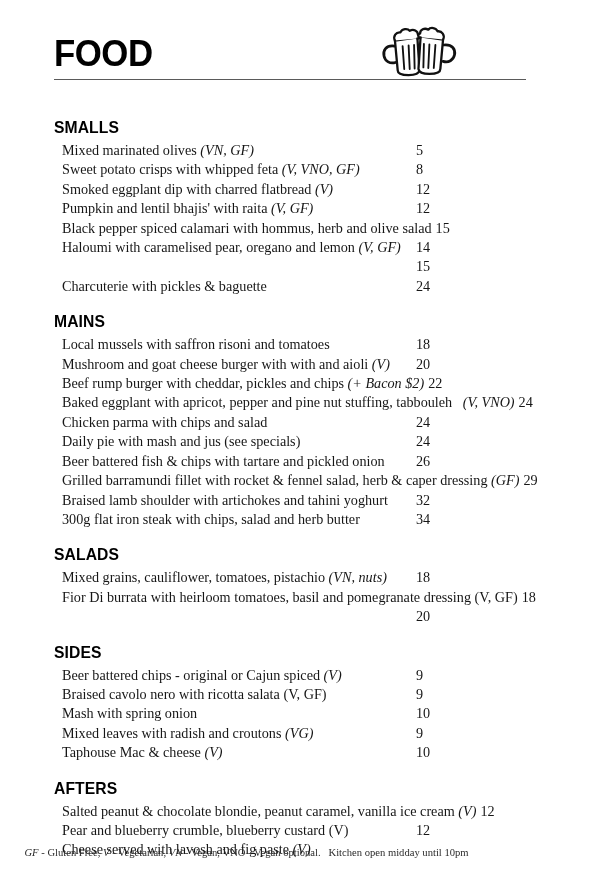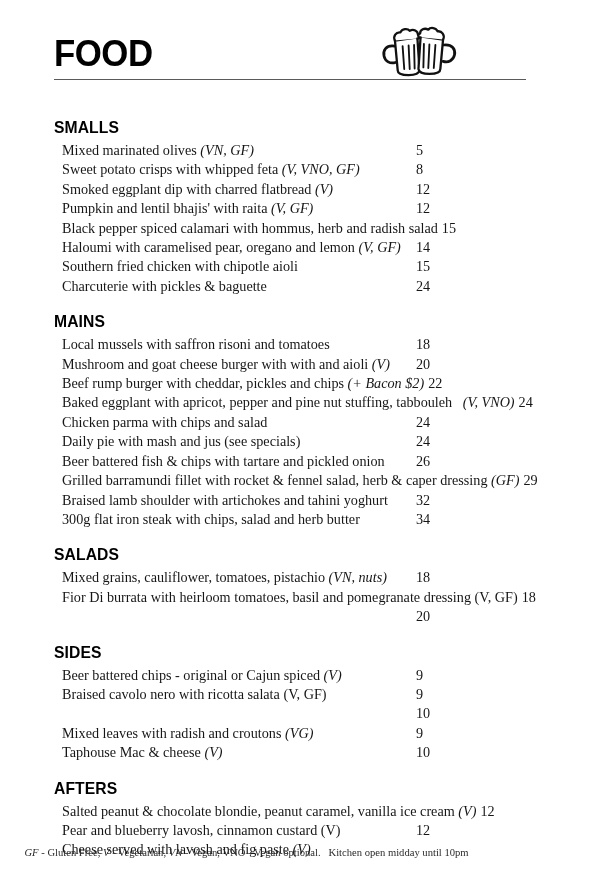--- a/index.html
+++ b/index.html
@@ -177,31 +177,30 @@
             <span class="item-name"><span>Smoked eggplant dip with charred flatbread </span><span class="tag">(V)</span></span>
             <span class="item-spacer"></span>
             <span class="item-price">12</span>
           </li>
         <li class="item">
             <span class="item-name"><span>Pumpkin and lentil bhajis' with raita </span><span class="tag">(V, GF)</span></span>
             <span class="item-spacer"></span>
             <span class="item-price">12</span>
           </li>
         <li class="item">
-            <span class="item-name"><span>Black pepper spiced calamari with hommus, herb and radish salad</span><span class="tag"></span></span>
+            <span class="item-name"><span>Black pepper spiced calamari with hommus, herb and olive salad</span><span class="tag"></span></span>
             <span class="item-spacer"></span>
             <span class="item-price">15</span>
           </li>
         <li class="item">
             <span class="item-name"><span>Haloumi with caramelised pear, oregano and lemon </span><span class="tag">(V, GF)</span></span>
             <span class="item-spacer"></span>
             <span class="item-price">14</span>
           </li>
         <li class="item">
-            <span class="item-name"><span>Southern fried chicken with chipotle aioli</span><span class="tag"></span></span>
             <span class="item-spacer"></span>
             <span class="item-price">15</span>
           </li>
         <li class="item">
             <span class="item-name"><span>Charcuterie with pickles &amp; baguette</span><span class="tag"></span></span>
             <span class="item-spacer"></span>
             <span class="item-price">24</span>
           </li>
       </ul>
     </section>
@@ -289,20 +288,21 @@
             <span class="item-name"><span>Beer battered chips - original or Cajun spiced </span><span class="tag">(V)</span></span>
             <span class="item-spacer"></span>
             <span class="item-price">9</span>
           </li>
         <li class="item">
             <span class="item-name"><span>Braised cavolo nero with ricotta salata </span><span class="tag upright">(V, GF)</span></span>
             <span class="item-spacer"></span>
             <span class="item-price">9</span>
           </li>
         <li class="item">
+            <span class="item-name"><span>Mash with spring onion</span><span class="tag"></span></span>
             <span class="item-spacer"></span>
             <span class="item-price">10</span>
           </li>
         <li class="item">
             <span class="item-name"><span>Mixed leaves with radish and croutons </span><span class="tag">(VG)</span></span>
             <span class="item-spacer"></span>
             <span class="item-price">9</span>
           </li>
         <li class="item">
             <span class="item-name"><span>Taphouse Mac &amp; cheese </span><span class="tag">(V)</span></span>
@@ -314,21 +314,21 @@
 
     <section class="section">
       <h2 class="section-heading">AFTERS</h2>
       <ul class="items">
         <li class="item">
             <span class="item-name"><span>Salted peanut &amp; chocolate blondie, peanut caramel, vanilla ice cream </span><span class="tag">(V)</span></span>
             <span class="item-spacer"></span>
             <span class="item-price">12</span>
           </li>
         <li class="item">
-            <span class="item-name"><span>Pear and blueberry lavosh, cinnamon custard </span><span class="tag upright">(V)</span></span>
+            <span class="item-name"><span>Pear and blueberry crumble, blueberry custard </span><span class="tag upright">(V)</span></span>
             <span class="item-spacer"></span>
             <span class="item-price">12</span>
           </li>
         <li class="item">
             <span class="item-name"><span>Cheese served with lavosh and fig paste </span><span class="tag">(V)</span></span>
             <span class="item-spacer"></span>
             <span class="item-price"></span>
           </li>
 
       </ul>

